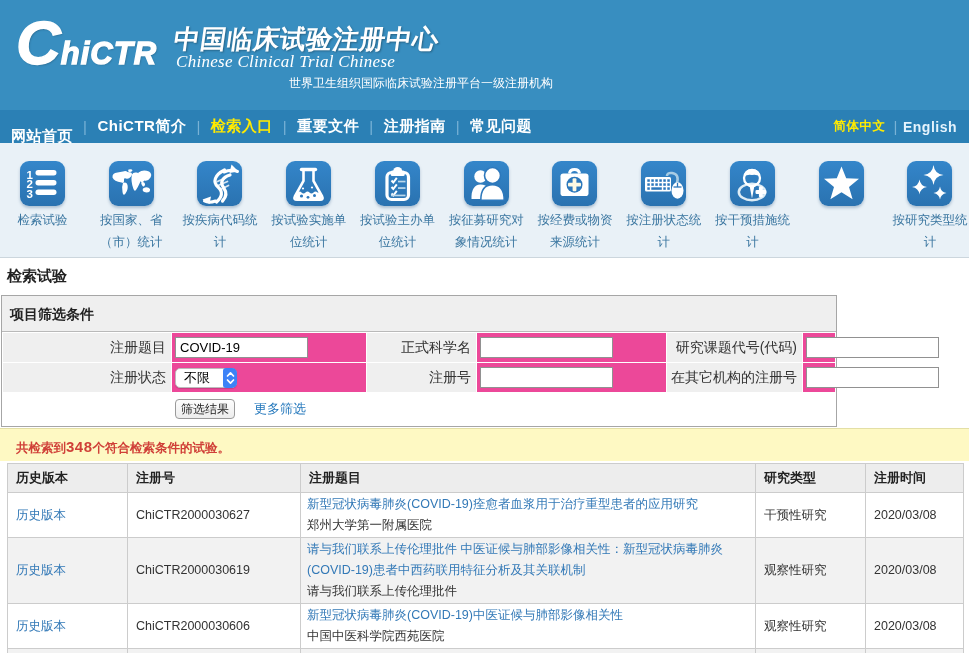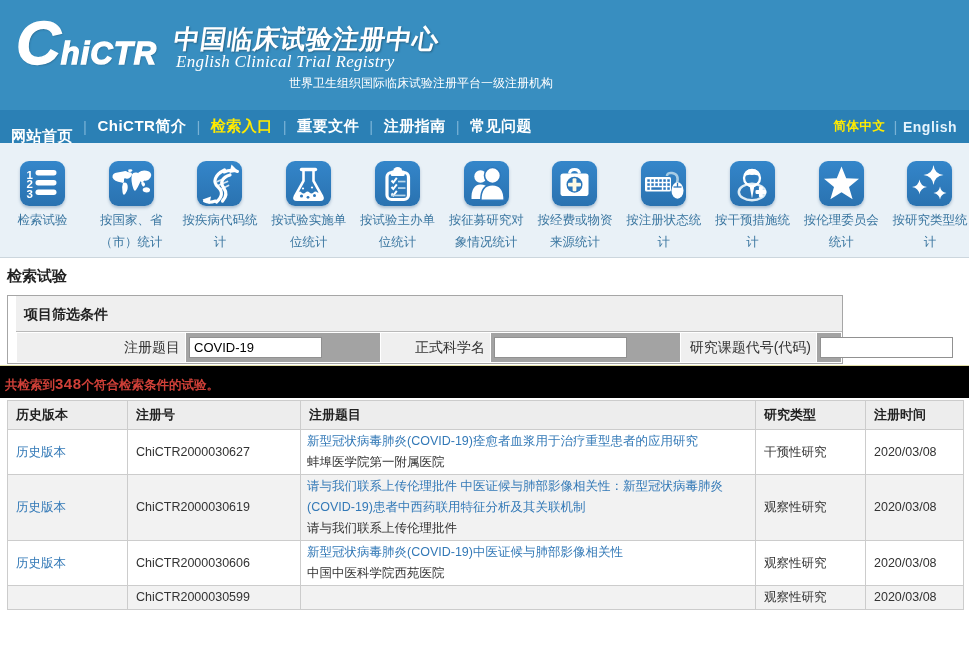--- a/index.html
+++ b/index.html
@@ -25,52 +25,52 @@
 
 
 .icons { height:115px; background:#e9f1f7; border-bottom:1px solid #ccd6dd; display:flex; padding-top:18px; }
 .icell { width:88.75px; flex:none; text-align:center; }
 .icell:first-child { margin-left:-2px; }
 .ibox { width:45px; height:45px; margin:0 auto; border-radius:9px; background:linear-gradient(#3486ca,#2a72b0); box-shadow:0 2px 3px rgba(60,100,140,.35); display:flex; align-items:center; justify-content:center; }
 .lbl { margin-top:3px; font-size:12.5px; line-height:22px; color:#3a76a0; }
 
 
 h2.sec { font-size:15px; color:#222; margin:9px 0 0 7px; }
-.fbox { position:relative; margin:9px 0 0 7px; width:836px; border:1px solid #a6a6a6;padding-left:8px; }
+.fbox { position:relative; margin:9px 0 0 1px; width:836px; border:1px solid #a6a6a6; }
 .fhead { background:#efefef; border-bottom:1px solid #b9b9b9; font-weight:bold; font-size:14px; color:#222; height:36px; line-height:36px; padding-left:8px; }
 table.ftab { border-collapse:collapse; width:100%; font-size:14px; color:#333; table-layout:fixed; }
 table.ftab td { border:1px solid #fff; height:30px; vertical-align:middle; }
 td.glbl { background:#efefef; text-align:right; padding-right:5px; }
-td.winp { background:#a3a3a3; padding-left:3px; }
+td.winp { background:#ec4899; padding-left:3px; }
 input.txt { width:133px; height:21px; border:1px solid #919191; font-size:13px; font-family:"Liberation Sans",sans-serif; padding:1px 4px; background:#fff; }
 .selwrap { position:relative; display:inline-flex; align-items:center; border:1px solid #bdbdbd; border-radius:5px; background:#fff; height:20px; width:62px; padding-left:8px; font-size:13px; color:#000; vertical-align:middle; box-shadow:0 0.5px 1px rgba(0,0,0,.15); }
 .selwrap .arr { position:absolute; right:-1px; top:-1px; width:14px; height:20px; background:#3c82f7; border-radius:3px 5px 5px 3px; display:flex; align-items:center; justify-content:center; }
 .selwrap .arr svg { display:block; }
 tr.btnrow td { height:33px; background:#fff; }
 button.fbtn { font-size:12px; font-family:"Liberation Sans",sans-serif; color:#222; background:linear-gradient(#fdfdfd,#ededed); border:1px solid #9a9a9a; border-radius:4px; height:20px; padding:0 5px; margin-left:3px; }
 a.more { color:#2176bb; font-size:13px; text-decoration:none; margin-left:19px; }
 
-.notice { background:#000000; border-top:1px solid #e3dfa6; margin-top:1px; height:33px; line-height:36px; padding-left:5px; font-size:12.5px; font-weight:bold; color:#d04038; }
+.notice { background:#fef9c3; border-top:1px solid #e3dfa6; margin-top:1px; height:33px; line-height:36px; padding-left:16px; font-size:12.5px; font-weight:bold; color:#d04038; }
 .notice b { font-size:15px; letter-spacing:0.5px; }
 
 table.rtab { border-collapse:collapse; margin:2px 0 0 7px; width:957px; font-size:12.5px; color:#333; table-layout:fixed; }
 table.rtab th, table.rtab td { border:1px solid #ccc; text-align:left; vertical-align:middle; }
 table.rtab th { background:#ededed; font-size:13px; padding:5px 8px; font-weight:bold; color:#222; }
 table.rtab td { padding:1px 8px 1px 8px; line-height:21px; }
 table.rtab td.c3 { padding-left:6px; padding-right:18px; } table.rtab td.c3 div { white-space:nowrap; overflow:hidden; }
 table.rtab tr.even td { background:#f2f2f2; }
 table.rtab a { color:#3379b7; text-decoration:none; }
 </style>
 </head>
 <body>
 
 <div class="hdr">
   <div class="logo"><span class="c1">C</span><span class="rest">hiCTR</span></div>
   <div class="cntitle">中国临床试验注册中心</div>
-  <div class="entitle">English Clinical Trial Registry</div>
+  <div class="entitle">Chinese Clinical Trial Chinese</div>
   <div class="subline">世界卫生组织国际临床试验注册平台一级注册机构</div>
 </div>
 
 <div class="nav">
   <a href="#">网站首页</a>
     <span class="sep">|</span>
   <a href="#">ChiCTR简介</a>
     <span class="sep">|</span>
   <a href="#" class="on">检索入口</a>
     <span class="sep">|</span>
@@ -243,21 +243,20 @@
         </svg>
       </div>
       <div class="lbl">按干预措施统<br>计</div>
     </div>
   <div class="icell">
       <div class="ibox">
         <svg width="45" height="45" viewBox="0 0 45 45">
           <path d="M22.5 5.5 L27.2 17.3 L40 17.8 L30 25.9 L33.6 38.3 L22.5 31.2 L11.4 38.3 L15 25.9 L5 17.8 L17.8 17.3 Z" fill="#fff"></path>
         </svg>
       </div>
-      <div class="lbl">按伦理委员会<br>统计</div>
     </div>
   <div class="icell">
       <div class="ibox">
         <svg width="45" height="45" viewBox="0 0 45 45">
           <g fill="#fff">
             <path d="M26.5 4 Q27.6 13 36.5 14 Q27.6 15 26.5 24 Q25.4 15 16.5 14 Q25.4 13 26.5 4 Z"></path>
             <path d="M12.5 18.5 Q13.4 25 20 26 Q13.4 27 12.5 33.5 Q11.6 27 5 26 Q11.6 25 12.5 18.5 Z"></path>
             <path d="M33 25.5 Q33.8 31 39.5 32 Q33.8 33 33 38.5 Q32.2 33 26.5 32 Q32.2 31 33 25.5 Z"></path>
           </g>
         </svg>
@@ -272,41 +271,58 @@
   <table class="ftab">
     <tbody>
         <tr>
       <td class="glbl" style="width:169px">注册题目</td>
       <td class="winp" style="width:195px"><input class="txt" type="text" value="COVID-19" style=""></td>
       <td class="glbl" style="width:110px">正式科学名</td>
       <td class="winp" style="width:190px"><input class="txt" type="text" style=""></td>
       <td class="glbl" style="width:136px">研究课题代号(代码)</td>
       <td class="winp"><input class="txt" type="text" style=""></td>
     </tr>
+    <tr>
+      <td class="glbl">注册状态</td>
+      <td class="winp"><span class="selwrap">不限<span class="arr">
+                <svg width="9" height="14" viewBox="0 0 9 14">
+                  <path d="M1.5 5 L4.5 1.8 L7.5 5" stroke="#fff" stroke-width="1.7" fill="none" stroke-linecap="round" stroke-linejoin="round"></path>
+                  <path d="M1.5 9 L4.5 12.2 L7.5 9" stroke="#fff" stroke-width="1.7" fill="none" stroke-linecap="round" stroke-linejoin="round"></path>
+                </svg>
+              </span></span></td>
+      <td class="glbl">注册号</td>
+      <td class="winp"><input class="txt" type="text" style=""></td>
+      <td class="glbl">在其它机构的注册号</td>
+      <td class="winp"><input class="txt" type="text" style=""></td>
+    </tr>
+    <tr class="btnrow">
+      <td></td>
+      <td colspan="5"><button class="fbtn">筛选结果</button><a class="more" href="#">更多筛选</a></td>
+    </tr>
   </tbody>
     </table>
 </div>
 
 <div class="notice">共检索到<b>348</b>个符合检索条件的试验。</div>
 
 <table class="rtab">
   <tbody>
       <tr>
     <th style="width:120px">历史版本</th>
     <th style="width:173px">注册号</th>
     <th style="width:455px">注册题目</th>
     <th style="width:110px">研究类型</th>
     <th>注册时间</th>
   </tr>
   <tr>
     <td><a href="#">历史版本</a></td>
     <td>ChiCTR2000030627</td>
     <td class="c3">
           <div><a href="#">新型冠状病毒肺炎(COVID-19)痊愈者血浆用于治疗重型患者的应用研究</a></div>
-          <div>蚌埠医学院第一附属医院</div>
+          <div>郑州大学第一附属医院</div>
         </td>
     <td>干预性研究</td>
     <td>2020/03/08</td>
   </tr>
   <tr class="even">
     <td><a href="#">历史版本</a></td>
     <td>ChiCTR2000030619</td>
     <td class="c3">
           <div><a href="#">请与我们联系上传伦理批件 中医证候与肺部影像相关性：新型冠状病毒肺炎</a></div>
           <div><a href="#">(COVID-19)患者中西药联用特征分析及其关联机制</a></div>

